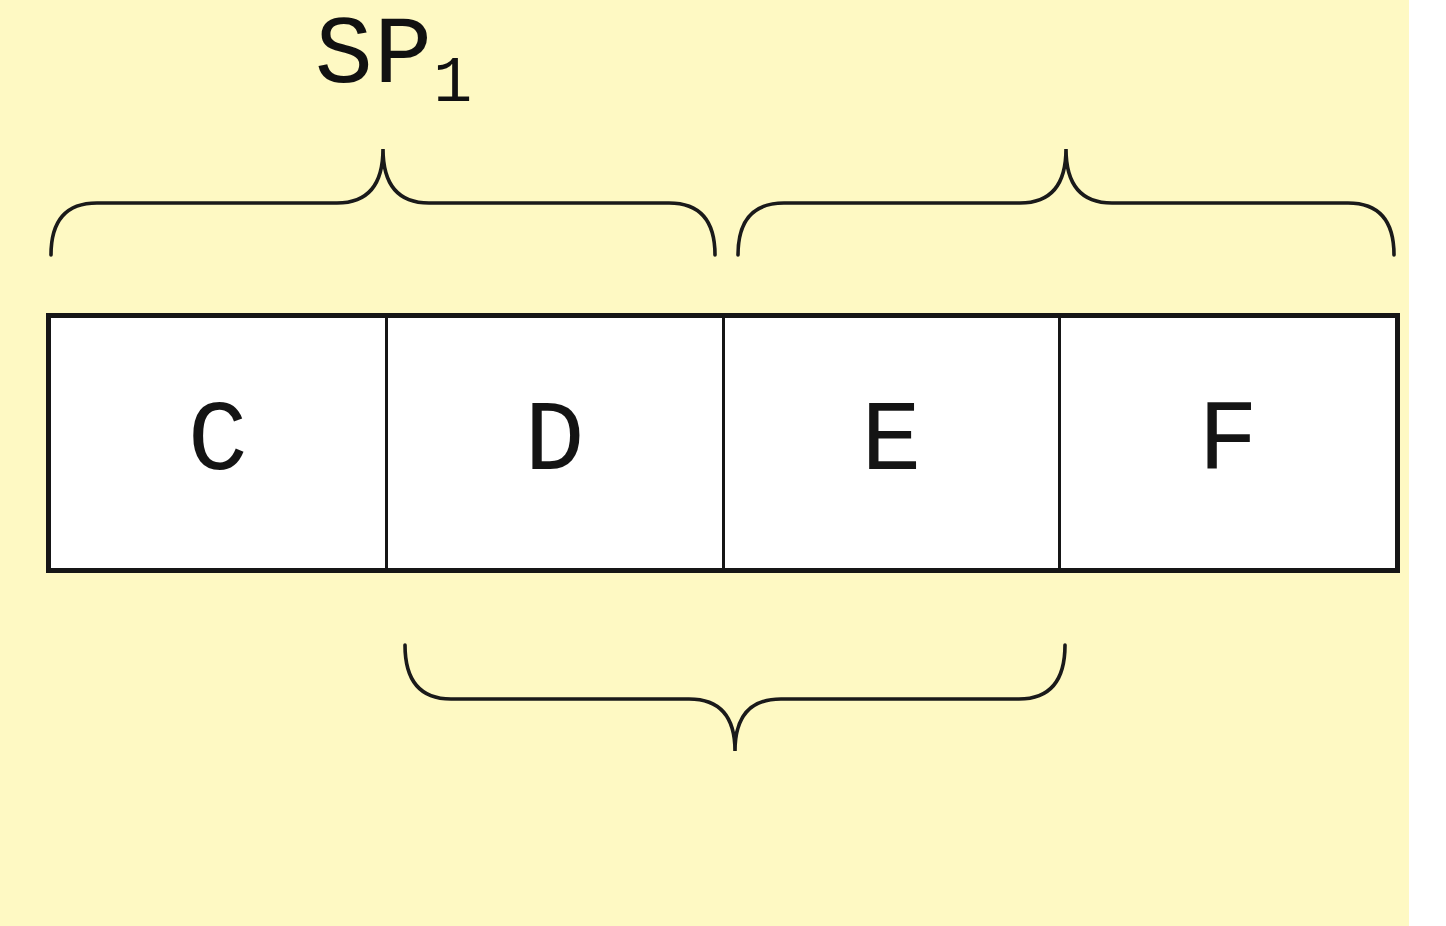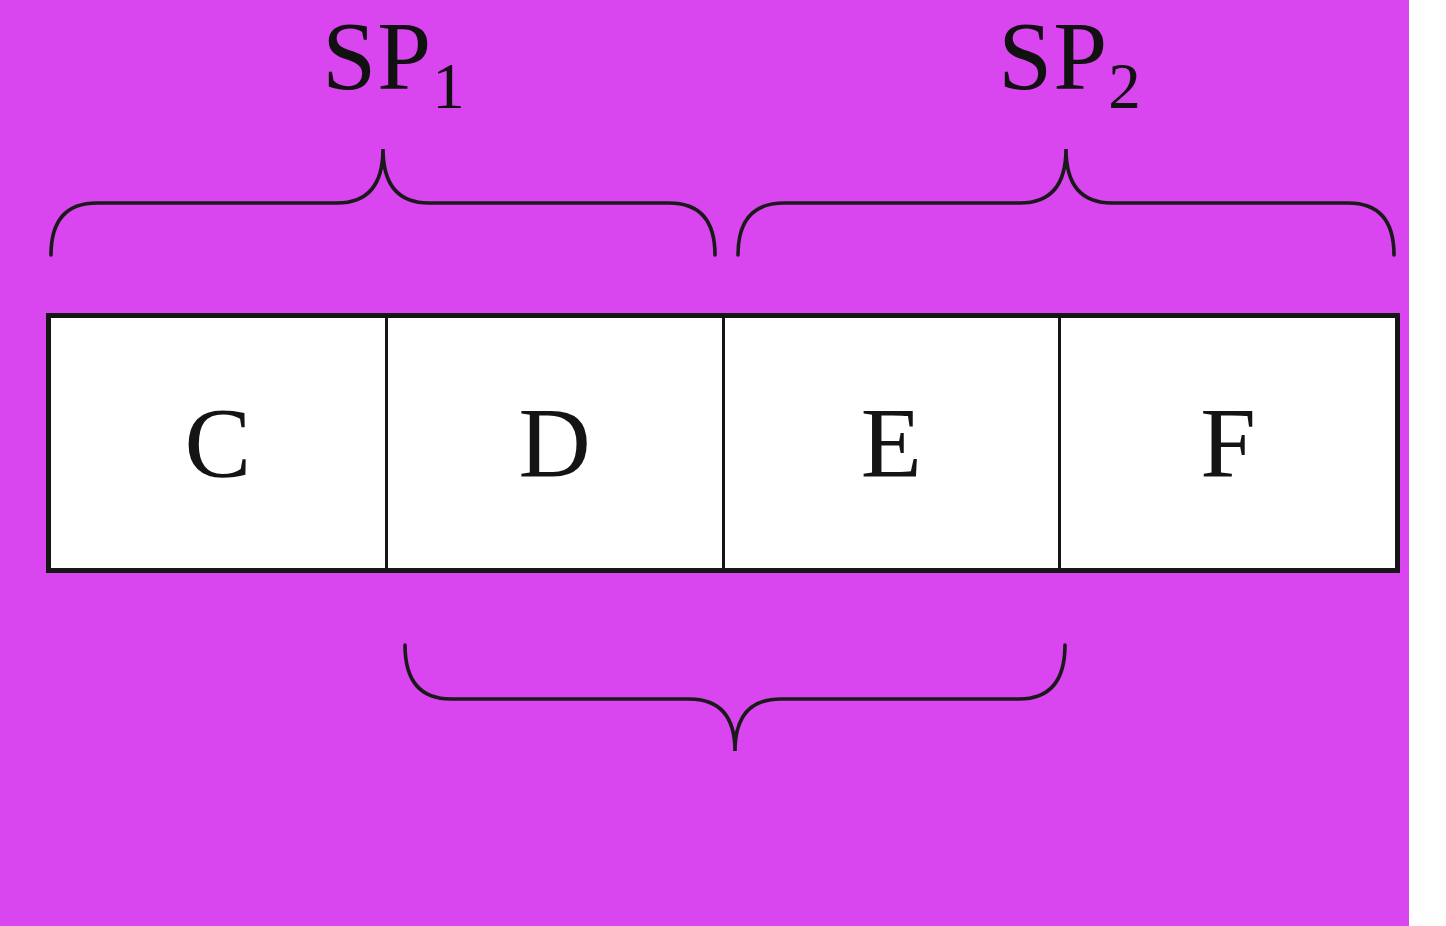--- a/index.html
+++ b/index.html
@@ -4,22 +4,22 @@
 <style>
   html, body {
     margin: 0;
     padding: 0;
     background: #ffffff;
   }
   .stage {
     position: relative;
     width: 1409px;
     height: 926px;
-    background: #d946ef;
-    font-family: Liberation Serif, serif;
+    background: #fef9c3;
+    font-family: Liberation Mono, monospace;
     overflow: hidden;
   }
   .label {
     position: absolute;
     font-size: 97px;
     line-height: 1;
     color: #111111;
     text-align: center;
     white-space: nowrap;
     letter-spacing: 1px;
@@ -59,23 +59,20 @@
 </style>
 </head>
 <body>
 
 <div class="stage">
 
   <div class="label" style="left:59px; top:8px; width:670px;">
     <span>SP</span><span class="sub">1</span>
   </div>
 
-  <div class="label" style="left:739px; top:8px; width:662px;">
-    <span>SP</span><span class="sub">2</span>
-  </div>
 
   <svg class="brace" style="left:48px; top:146px;" width="670" height="112" viewBox="0 0 670 112">
       <path d="M 3 109 Q 3 57 49 57 L 289 57 Q 335 57 335 3 Q 335 57 381 57 L 621 57 Q 667 57 667 109" fill="none" stroke="#1a1a1a" stroke-width="3.6" stroke-linecap="round"></path>
     </svg>
 
   <svg class="brace" style="left:735px; top:146px;" width="662" height="112" viewBox="0 0 662 112">
       <path d="M 3 109 Q 3 57 49 57 L 285 57 Q 331 57 331 3 Q 331 57 377 57 L 613 57 Q 659 57 659 109" fill="none" stroke="#1a1a1a" stroke-width="3.6" stroke-linecap="round"></path>
     </svg>
 
   <div class="boxrow">

